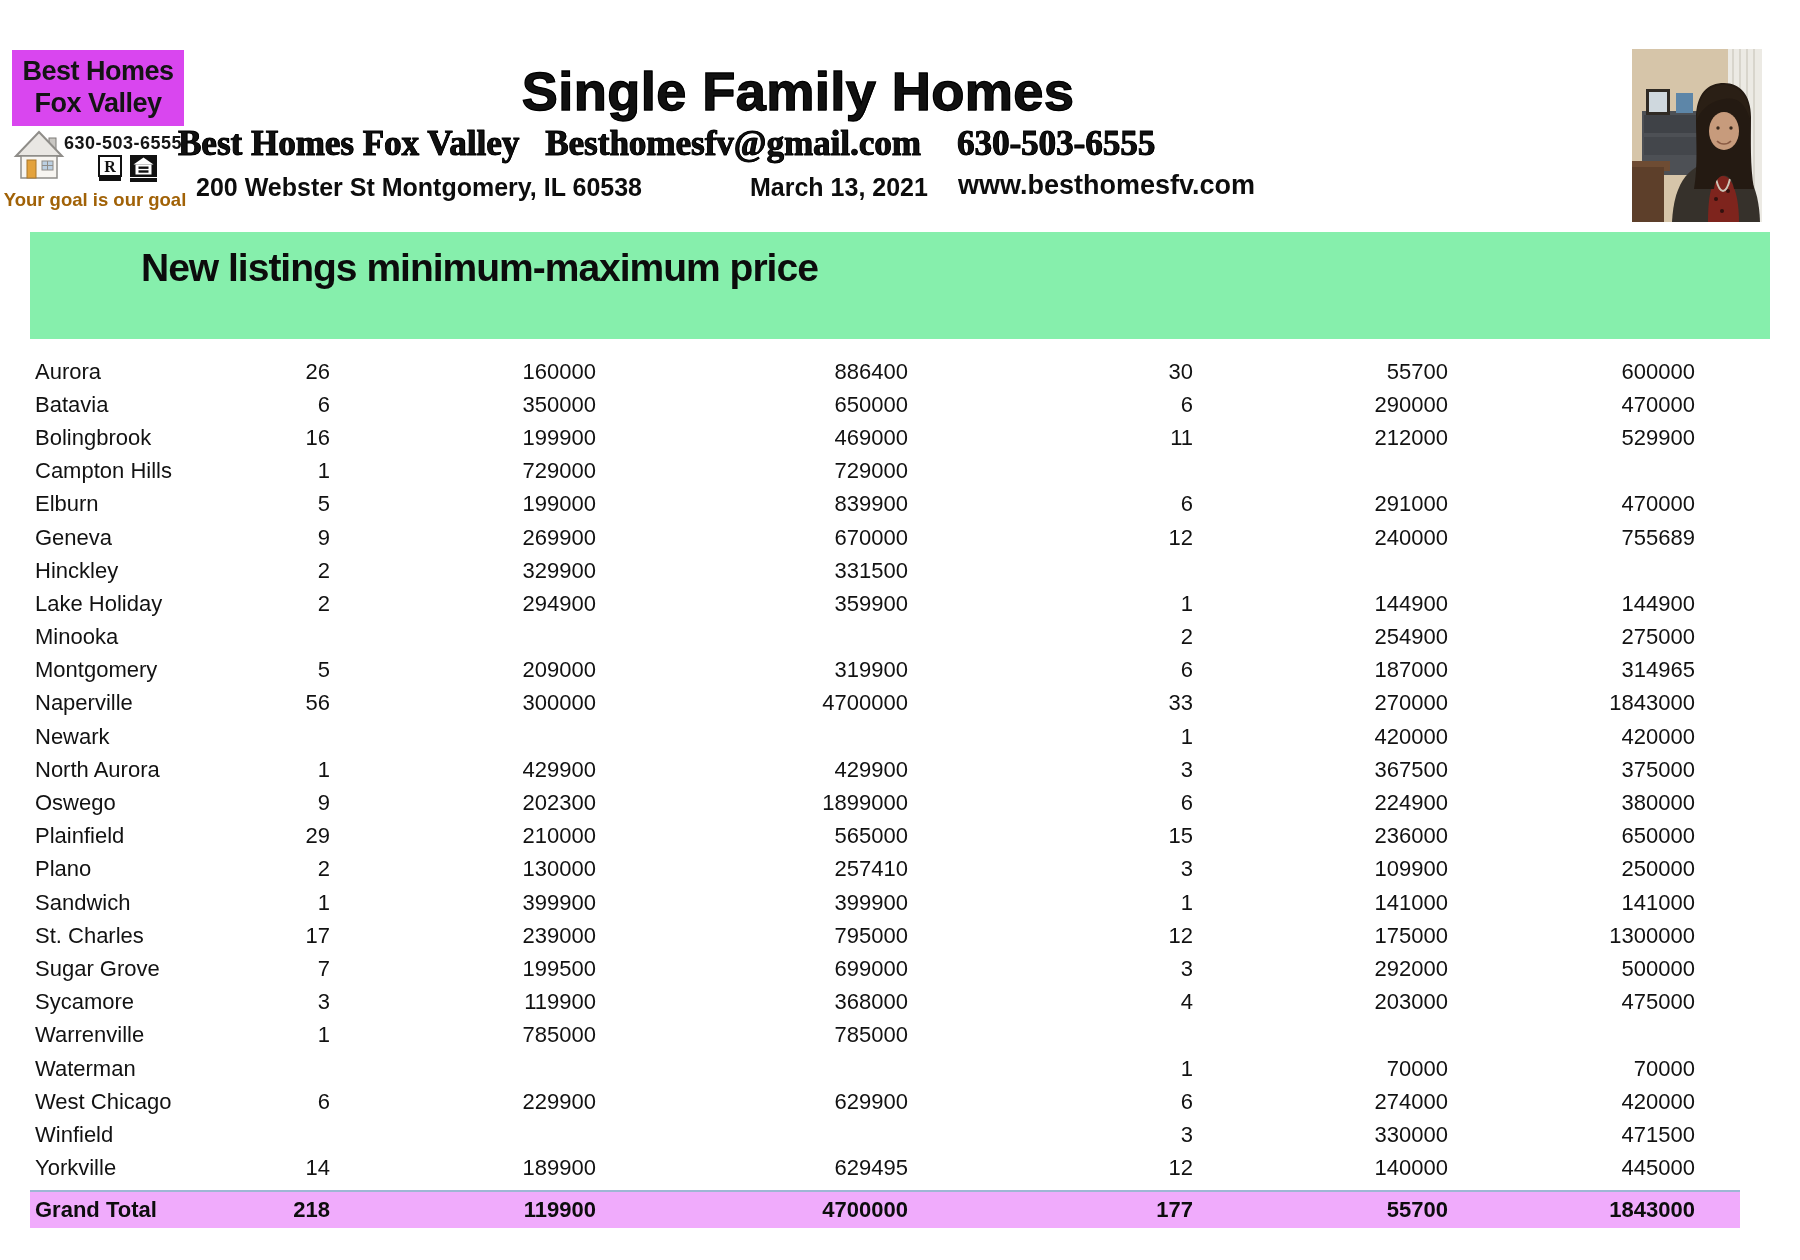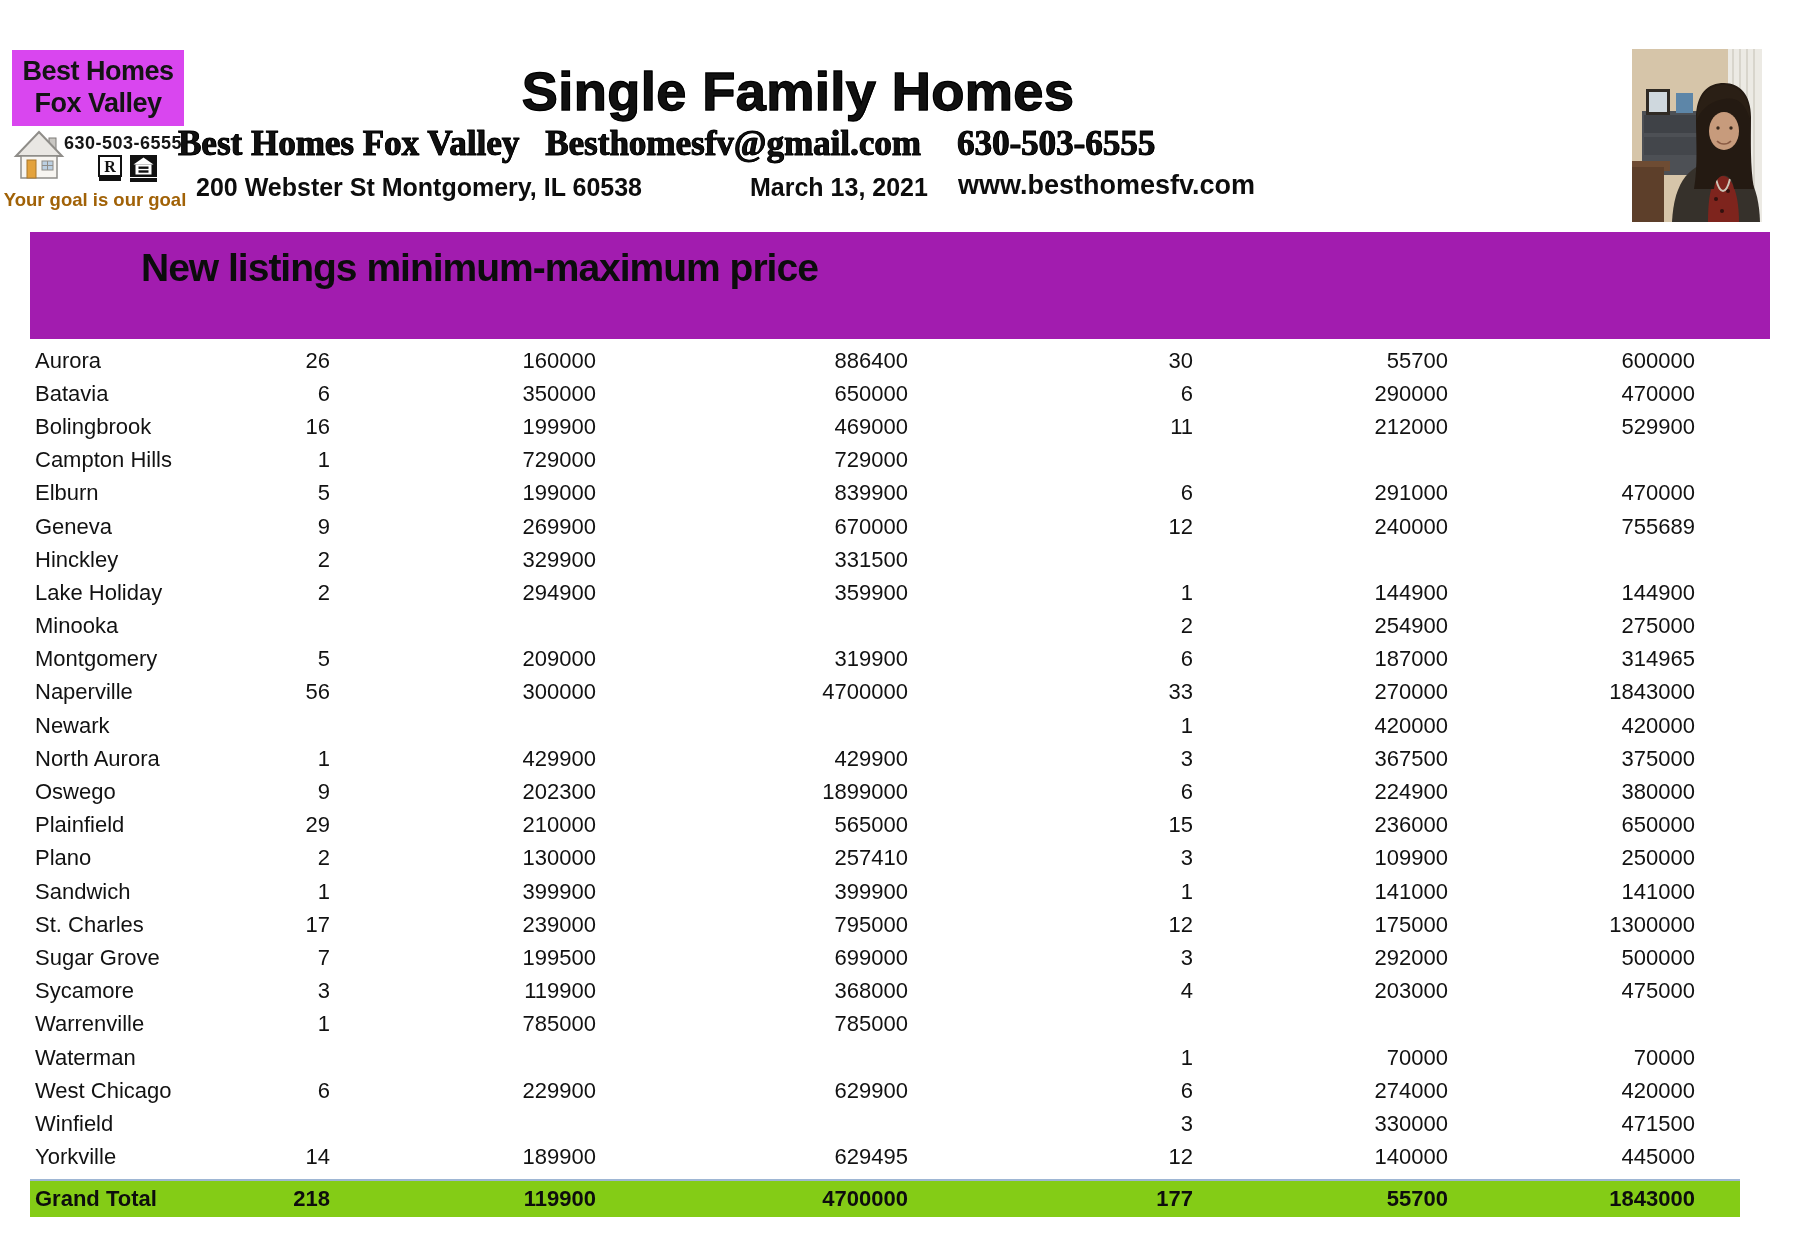--- a/index.html
+++ b/index.html
@@ -44,21 +44,21 @@
   .date { left:750px; top:173px; font-size:25px; }
   .site { left:958px; top:170px; font-size:27px; }
   
   .agent-photo { position:absolute; left:1632px; top:49px; width:130px; height:173px; overflow:hidden; }
   
   .banner { position:absolute; left:30px; top:232px; width:1740px; height:107px; background:#FBD15C; }
   .banner-h { position:absolute; top:14px; font-size:39px; font-weight:bold; letter-spacing:-1px; color:#0c0c0c; white-space:nowrap; }
   .banner-h.new { left:111px; }
   .banner-h.closed { left:952px; }
   
-  .table { position:absolute; left:0; top:344px; width:1456px; }
+  .table { position:absolute; left:0; top:355px; width:1456px; }
   .t-row {
     display:grid; grid-template-columns:195px 100px 266px 312px 285px 255px 247px;
     padding-left:35px; height:33.2px; align-items:center;
     font-size:22px; color:#121212;
   }
   .t-row .num { text-align:right; }
   .grand-row {
     margin-left:30px; margin-top:5px; width:1710px; height:38px;
     padding-left:5px; box-sizing:border-box;
     background:#DCE6F1; border-top:2px solid #9EB6D4;
@@ -140,21 +140,21 @@
     <rect x="85" y="102" width="14" height="16" fill="#bd9071"></rect>
     <path d="M64 70 C64 44 76 34 92 34 C108 34 119 46 119 68 C119 92 118 116 122 140 L102 140 C100 122 84 122 82 140 L62 140 C66 116 64 92 64 70 Z" fill="#241a12"></path>
     <ellipse cx="92" cy="82" rx="15" ry="19" fill="#c79b7c"></ellipse>
     <path d="M64 72 C66 44 78 36 92 36 C106 36 118 46 118 70 C112 52 104 48 92 50 C80 52 70 58 64 72 Z" fill="#2a1f15"></path>
     <circle cx="86" cy="79" r="1.7" fill="#3a2a1d"></circle>
       <circle cx="99" cy="79" r="1.7" fill="#3a2a1d"></circle>
     <path d="M85 92 C89 96 95 96 99 92" stroke="#8a5b44" stroke-width="1.6" fill="none"></path>
   </svg>
 </div>
 
-<div class="banner" style="background: #a21caf;">
+<div class="banner" style="background: #86efac;">
   <div class="banner-h new">New listings minimum-maximum price</div>
 </div>
 
 <div class="table">
   <div id="rows">
       <div class="t-row">
         <div>Aurora</div>
         <div class="num">26</div>
         <div class="num">160000</div>
         <div class="num">886400</div>
@@ -372,21 +372,21 @@
       <div class="t-row">
         <div>Yorkville</div>
         <div class="num">14</div>
         <div class="num">189900</div>
         <div class="num">629495</div>
         <div class="num">12</div>
         <div class="num">140000</div>
         <div class="num">445000</div>
       </div>
     </div>
-  <div class="grand-row" style="background: #84cc16;">
+  <div class="grand-row" style="background: #f0abfc;">
     <div>Grand Total</div>
     <div class="num">218</div>
     <div class="num">119900</div>
     <div class="num">4700000</div>
     <div class="num">177</div>
     <div class="num">55700</div>
     <div class="num">1843000</div>
   </div>
 </div>
 

